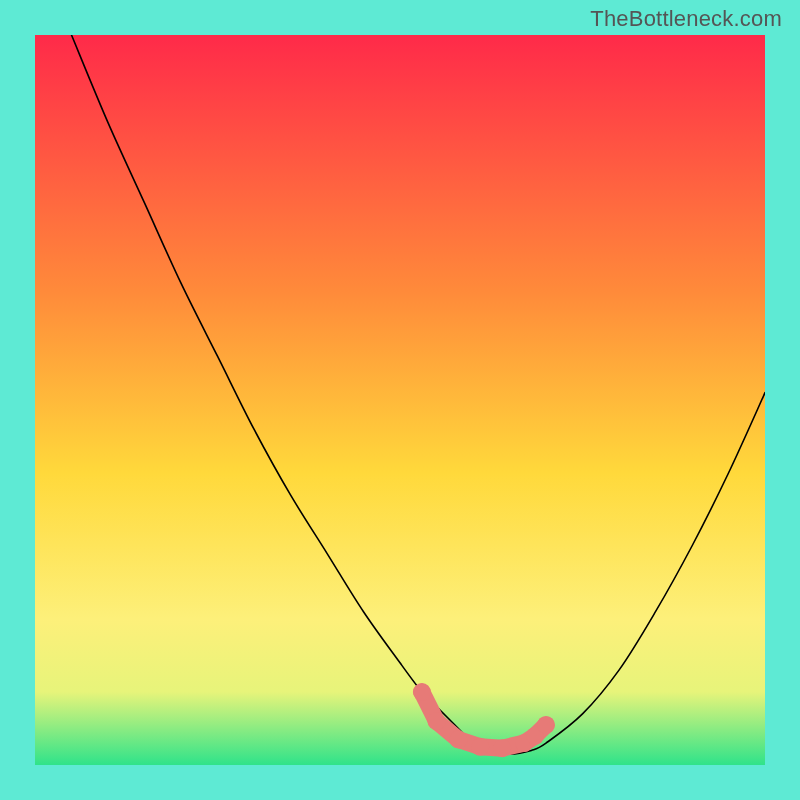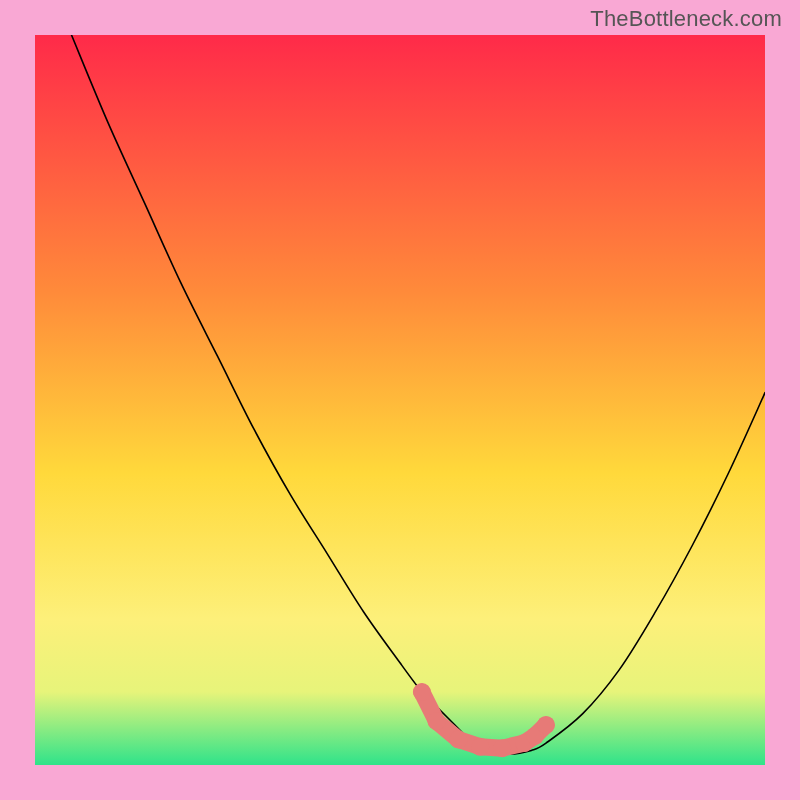--- a/index.html
+++ b/index.html
@@ -1,21 +1,21 @@
 <!DOCTYPE html>
 <html><head>
 <meta charset="utf-8">
 <style>
   * { margin: 0; padding: 0; box-sizing: border-box; }
   html, body { width: 800px; height: 800px; background: #000; overflow: hidden; }
   .container {
     width: 800px;
     height: 800px;
     position: relative;
-    background: #f9a8d4;
+    background: #5eead4;
   }
   .watermark {
     position: absolute;
     top: 6px;
     right: 18px;
     color: #555;
     font-family: Arial, Helvetica, sans-serif;
     font-size: 22px;
     font-weight: 400;
     letter-spacing: 0.2px;

